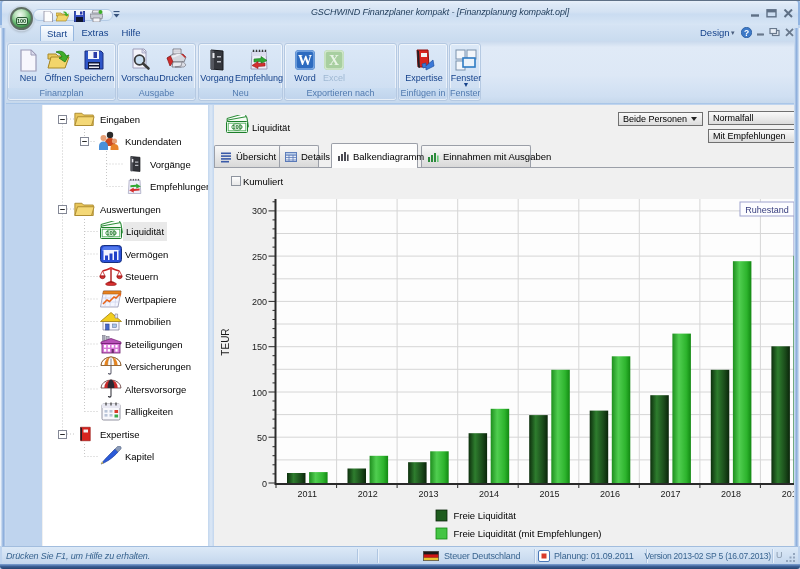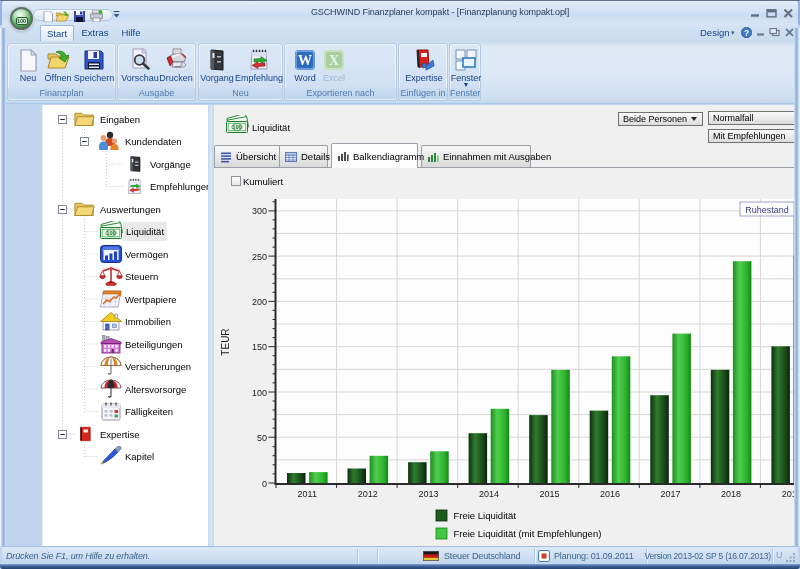--- a/index.html
+++ b/index.html
@@ -8,21 +8,21 @@
 #win { position:absolute; left:0; top:0; width:800px; height:569px;
   background:#BFD4EE; }
 .abs { position:absolute; }
 
 #titlebar { left:0; top:0; width:800px; height:25px;
   background:linear-gradient(#E8F0FA 0%, #DDE9F7 14%, #D4E2F3 45%, #CADCF1 55%, #D1E1F3 80%, #D7E5F5 100%);
   border-top:1px solid #5D87C2; border-left:2px solid #91B4E1; border-right:2px solid #91B4E1;
   border-radius:4px 4px 0 0; }
 #tabrow { left:2px; top:25px; width:796px; height:16px;
   background:linear-gradient(#D5E3F4, #C9DBEF); }
-#title-text { left:240px; top:7px; width:400px; text-align:center; font-size:9px; letter-spacing:-0.1px; color:#24405E; }
+#title-text { left:240px; top:7px; width:400px; text-align:center; font-size:9px; letter-spacing:-0.1px; color:#24405E;font-style:italic; }
 
 #orb { left:10px; top:7px; width:23px; height:23px; border-radius:50%;
   background:radial-gradient(circle at 42% 30%, #F2FAF2 0%, #BEE3BE 28%, #66B870 55%, #2F7A3A 82%, #235C2C 100%);
   border:2px solid #5E6E62; box-shadow:0 0 0 1.5px #CBD7E6, 0 1px 3px rgba(0,0,0,.45); }
 #orb-bill { left:3.5px; top:7.5px; width:12px; height:8px; background:#D4EED6; border:1px solid #2A5A34; border-radius:2px;
   font-size:5.5px; color:#1A4A22; text-align:center; line-height:7px; font-weight:bold; }
 #qat { left:33px; top:9px; width:80px; height:12px; border-radius:6px;
   background:linear-gradient(rgba(255,255,255,.75), rgba(222,235,248,.6)); border:1px solid #B4CBE6; }
 
 .rtab { top:25px; height:16px; font-size:9.5px; color:#15428B; text-align:center; line-height:16px; }
@@ -481,21 +481,21 @@
           <svg width="12" height="12" viewBox="0 0 12 12">
             <g fill="#3A5AA8">
               <rect x="1" y="1.5" width="10" height="1.6"></rect>
               <rect x="1" y="4.3" width="10" height="1.6"></rect>
               <rect x="1" y="7.1" width="10" height="1.6"></rect>
               <rect x="1" y="9.9" width="8" height="1.6"></rect>
             </g>
           </svg>
           <span>Übersicht</span>
         </div>
-      <div class="vtab" style="left:65px;width:49px;">
+      <div class="vtab" style="left:65px;width:40px;">
           <svg width="12" height="12" viewBox="0 0 12 12">
             <rect x="0.5" y="1.5" width="11" height="9" fill="#E8EEF8" stroke="#5A7AB8"></rect>
             <path d="M0.5 4h11M0.5 6.5h11M0.5 9h11M4 1.5v9M8 1.5v9" stroke="#5A7AB8" stroke-width="0.8"></path>
             <rect x="0.5" y="1.5" width="11" height="2.5" fill="#B8CCE8" stroke="#5A7AB8" stroke-width="0.8"></rect>
           </svg>
           <span>Details</span>
         </div>
       <div class="vtab sel" style="left:117px;width:87px;">
           <svg width="12" height="12" viewBox="0 0 12 12">
             <g fill="#4A4A52">

